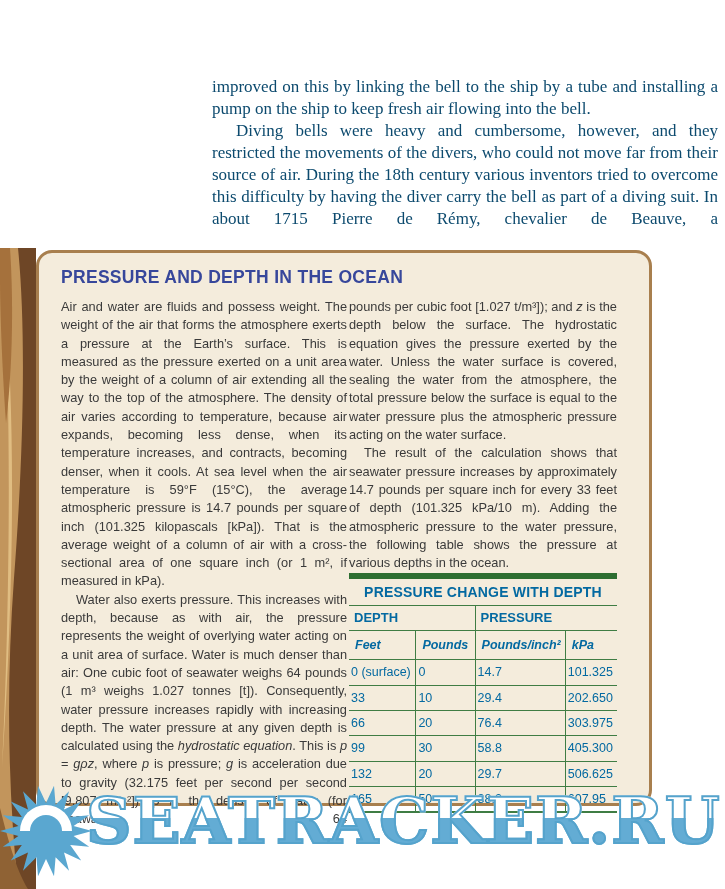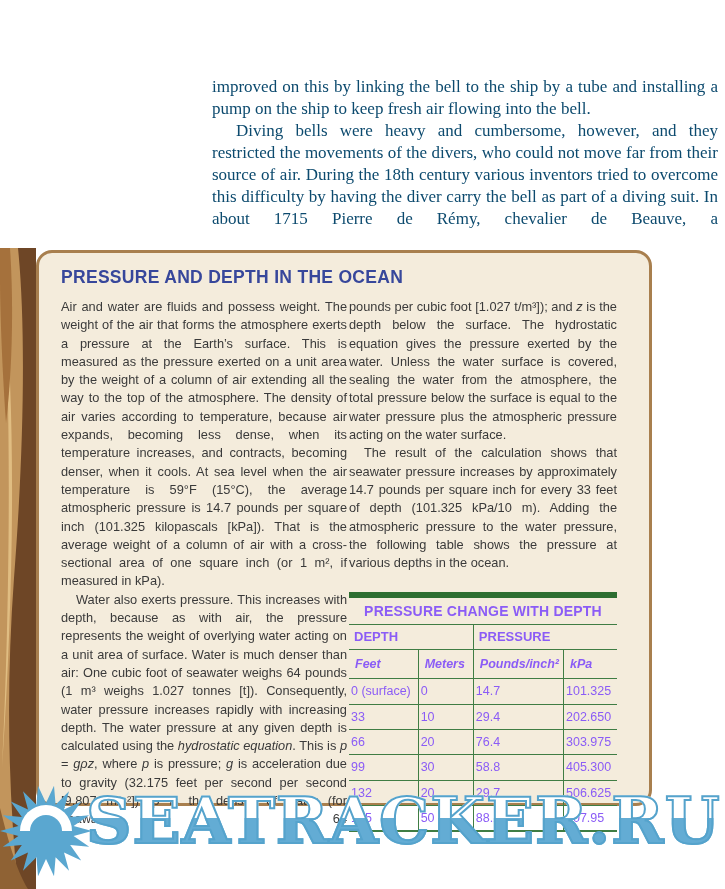--- a/index.html
+++ b/index.html
@@ -33,23 +33,23 @@
   .box-title { font-size:17.5px; font-weight:bold; color:#37479b; letter-spacing:0.3px;
                margin:2px 0 10px 0; }
   .cols { display:flex; gap:2px; }
   .col { font-size:12.8px; line-height:18.3px; color:#3a3a3a; text-align:justify; }
   .col-left  { width:286px; }
   .col-right { width:268px; }
   .col p.indent { text-indent:15px; }
   .col p.jlast  { text-align-last:justify; }
 
   
-  table.ptable { width:100%; border-collapse:collapse; margin-top:20px;
+  table.ptable { width:100%; border-collapse:collapse; margin-top:1px;
                  border-top:6px solid #2d6e31; border-bottom:2px solid #3f7d44;
-                 color:#8b5cf6; }
+                 color:#0369a1; }
   table.ptable th, table.ptable td { font-size:12.5px; }
   tr.title-row th { font-size:14px; font-weight:bold; text-align:center; padding:4px 0 3px 0;
                     border-bottom:1.5px solid #3f7d44; letter-spacing:0.2px; }
   tr.group-row th { font-weight:bold; font-size:13px; text-align:left; padding:3px 0 3px 5px;
                     border-bottom:1.5px solid #3f7d44; }
   tr.group-row th.sep { border-left:1.5px solid #3f7d44; }
   tr.subhead-row th { font-weight:bold; font-style:italic; text-align:left;
                       padding:5px 4px 5px 6px; border-bottom:1.5px solid #3f7d44; }
   tr.subhead-row th + th { border-left:1.5px solid #3f7d44; }
   tr.subhead-row th.wrap { width:72px; }
@@ -104,21 +104,21 @@
           <thead>
             <tr class="title-row">
               <th colspan="4">PRESSURE CHANGE WITH DEPTH</th>
             </tr>
             <tr class="group-row">
               <th colspan="2">DEPTH</th>
               <th colspan="2" class="sep">PRESSURE</th>
             </tr>
             <tr class="subhead-row">
               <th>Feet</th>
-              <th>Meters</th>
+              <th>Pounds</th>
               <th class="wrap">Pounds/inch²</th>
               <th>kPa</th>
             </tr>
           </thead>
           <tbody>
               <tr>
                 <td>0 (surface)</td>
                 <td>0</td>
                 <td>14.7</td>
                 <td>101.325</td>

